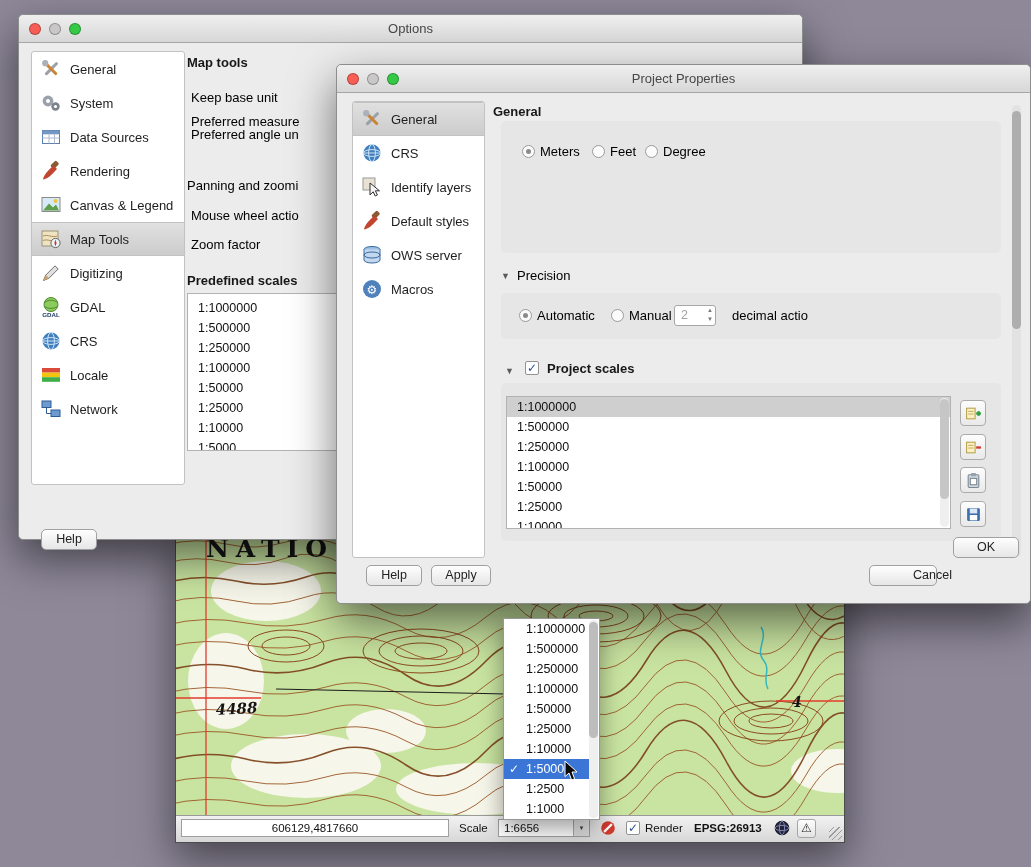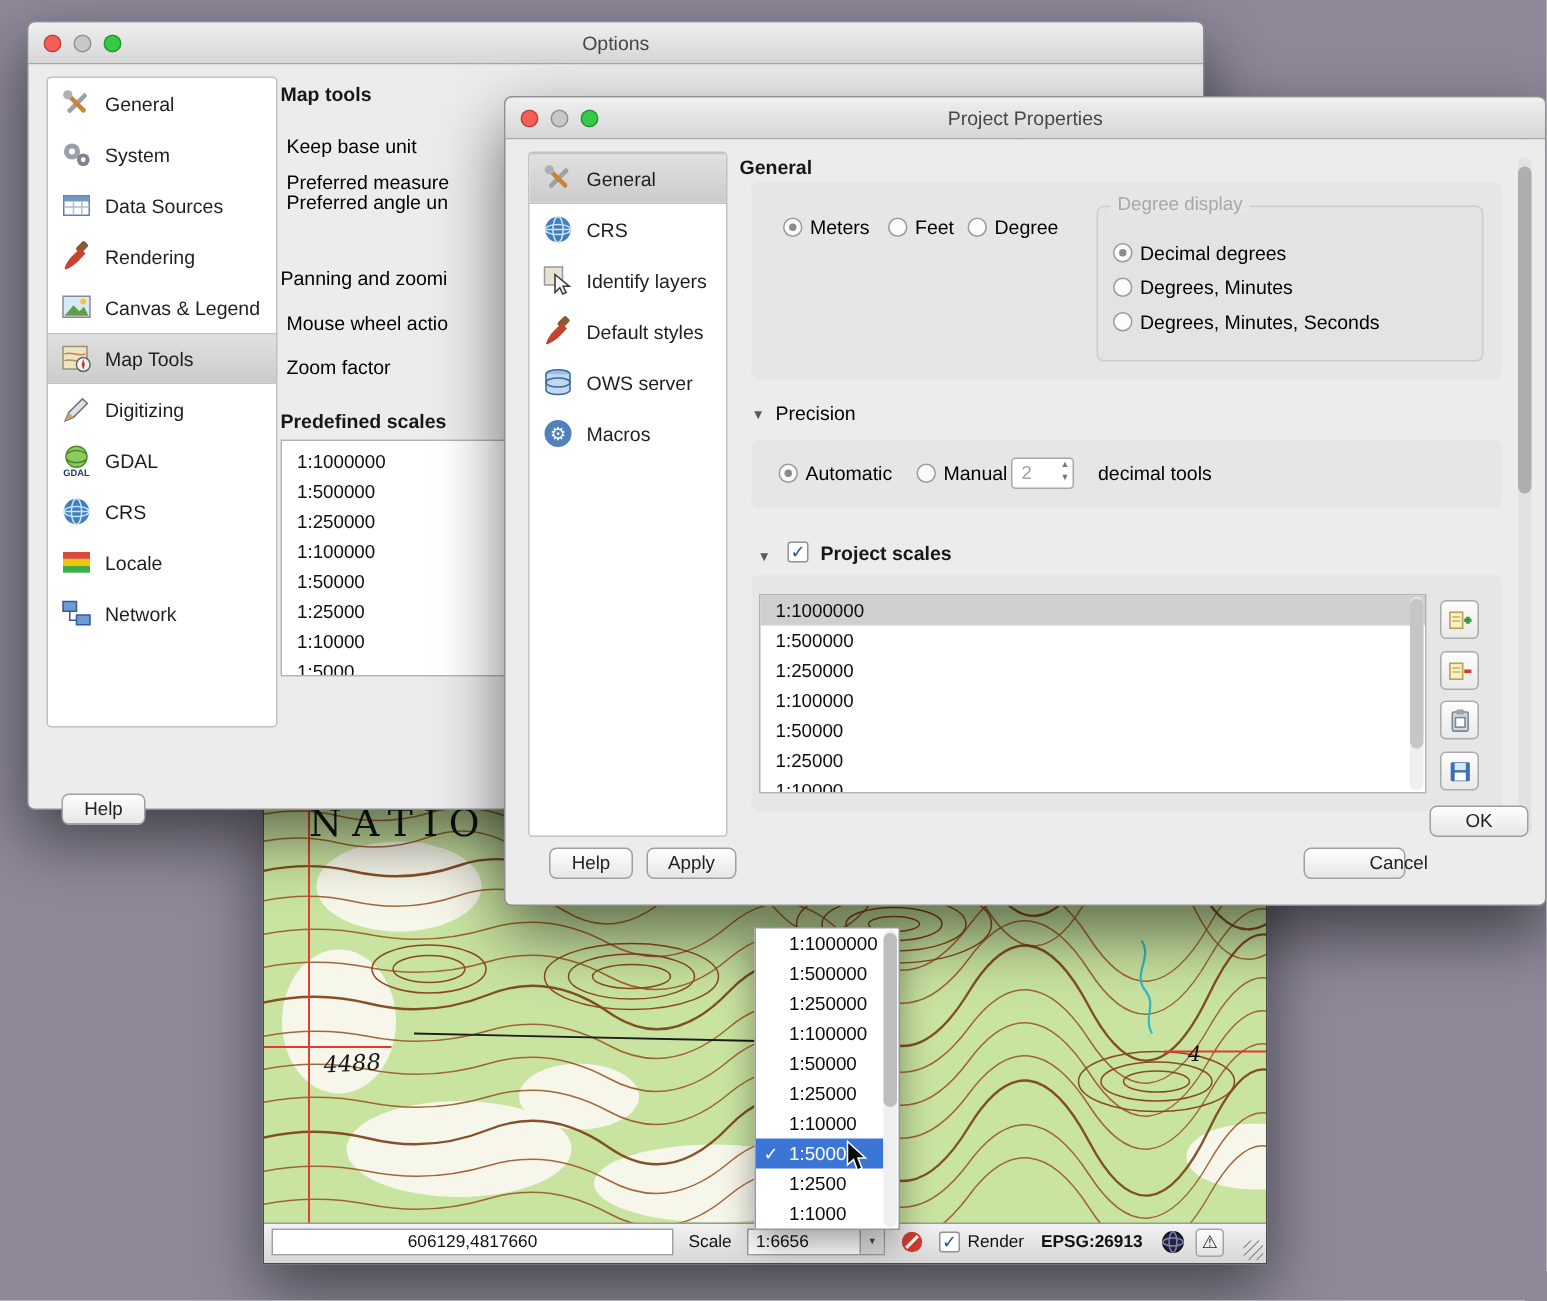--- a/index.html
+++ b/index.html
@@ -51,21 +51,21 @@
   .grip{position:absolute;right:2px;bottom:2px;width:13px;height:13px;
     background:repeating-linear-gradient(135deg,transparent 0 3px,#9a9a9a 3px 4px);}
 </style>
 </head>
 <body>
 
 <div id="screen">
 
   <div class="abs" style="left:175px;top:530px;width:670px;height:313px;border:1px solid #4c4c4c;background:#dcdcdc;
               box-shadow:0 16px 40px rgba(0,0,0,.5);box-sizing:border-box;z-index:1;">
-    <div class="abs" style="left:0;top:0;width:668px;height:287px;overflow:hidden;">
+    <div class="abs" style="left:0;top:0;width:668px;height:287px;overflow:hidden;font-weight:bold;">
       <svg width="668" height="287" viewBox="0 0 668 287">
         <rect x="0" y="0" width="668" height="287" fill="#c9e4a1"></rect>
         <g fill="#f6f6ea">
           <ellipse cx="90" cy="60" rx="55" ry="30"></ellipse>
             <ellipse cx="50" cy="150" rx="38" ry="48"></ellipse>
           <ellipse cx="130" cy="235" rx="75" ry="32"></ellipse>
             <ellipse cx="300" cy="258" rx="80" ry="26"></ellipse>
           <ellipse cx="210" cy="200" rx="40" ry="22"></ellipse>
             <ellipse cx="560" cy="35" rx="30" ry="14"></ellipse>
           <ellipse cx="660" cy="240" rx="45" ry="22"></ellipse>
@@ -363,45 +363,36 @@
     <div class="abs bold13" style="left:156px;top:39px;">General</div>
 
     <div class="box" style="left:164px;top:56px;width:500px;height:132px;"></div>
     <span class="radio sel" style="left:185px;top:80px;"></span>
     <span class="abs muted" style="left:203px;top:79px;">Meters</span>
     <span class="radio" style="left:255px;top:80px;"></span>
     <span class="abs muted" style="left:273px;top:79px;">Feet</span>
     <span class="radio" style="left:308px;top:80px;"></span>
     <span class="abs muted" style="left:326px;top:79px;">Degree</span>
 
-    <div class="groupbox" style="left:394px;top:72px;width:256px;height:102px;">
-      <span class="gb-title">Degree display</span>
-      <span class="radio sel" style="left:10px;top:24px;"></span>
-      <span class="abs muted" style="left:28px;top:23px;">Decimal degrees</span>
-      <span class="radio" style="left:10px;top:47px;"></span>
-      <span class="abs muted" style="left:28px;top:46px;">Degrees, Minutes</span>
-      <span class="radio" style="left:10px;top:70px;"></span>
-      <span class="abs muted" style="left:28px;top:69px;">Degrees, Minutes, Seconds</span>
-    </div>
 
     <span class="tri" style="left:164px;top:206px;">▼</span>
     <span class="abs muted" style="left:180px;top:203px;">Precision</span>
     <div class="box" style="left:164px;top:228px;width:500px;height:46px;"></div>
     <span class="radio sel" style="left:182px;top:244px;"></span>
     <span class="abs muted" style="left:200px;top:243px;text-align:center;">Automatic</span>
     <span class="radio" style="left:274px;top:244px;"></span>
     <span class="abs muted" style="left:292px;top:243px;">Manual</span>
     <div class="spin" style="left:337px;top:240px;width:42px;height:21px;">
       <span class="val">2</span>
       <span class="arrows">
         <span>▲</span><br>
         <span>▼</span>
       </span>
     </div>
-    <span class="abs muted" style="left:395px;top:243px;">decimal tools</span>
+    <span class="abs muted" style="left:395px;top:243px;">decimal actio</span>
 
     <span class="tri" style="left:168px;top:301px;">▼</span>
     <span class="checkbox" style="left:188px;top:296px;">✓</span>
     <span class="abs plain13" style="left:210px;top:296px;font-weight:bold;">Project scales</span>
 
     <div class="box" style="left:164px;top:318px;width:500px;height:158px;"></div>
     <div class="listbox" style="left:169px;top:331px;width:445px;height:133px;">
       <div class="lrow selgray">1:1000000</div>
       <div class="lrow">1:500000</div>
       <div class="lrow">1:250000</div>

